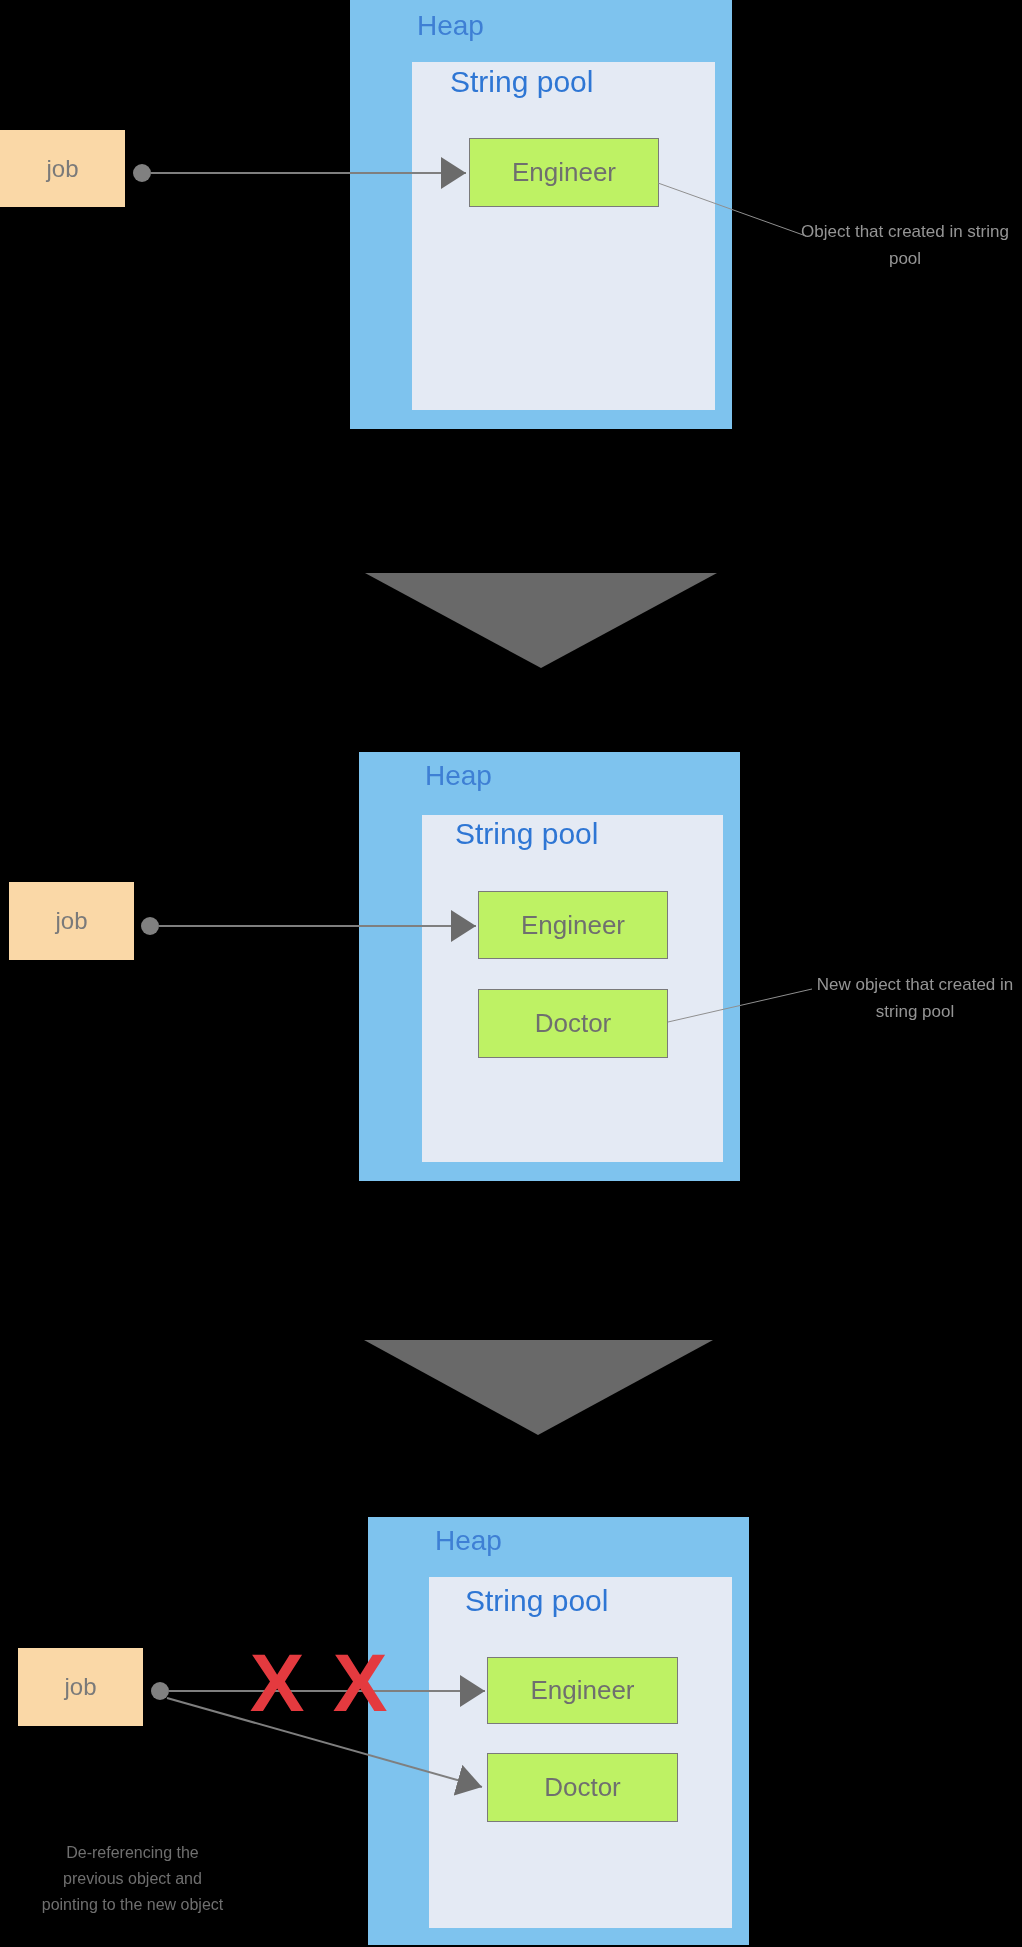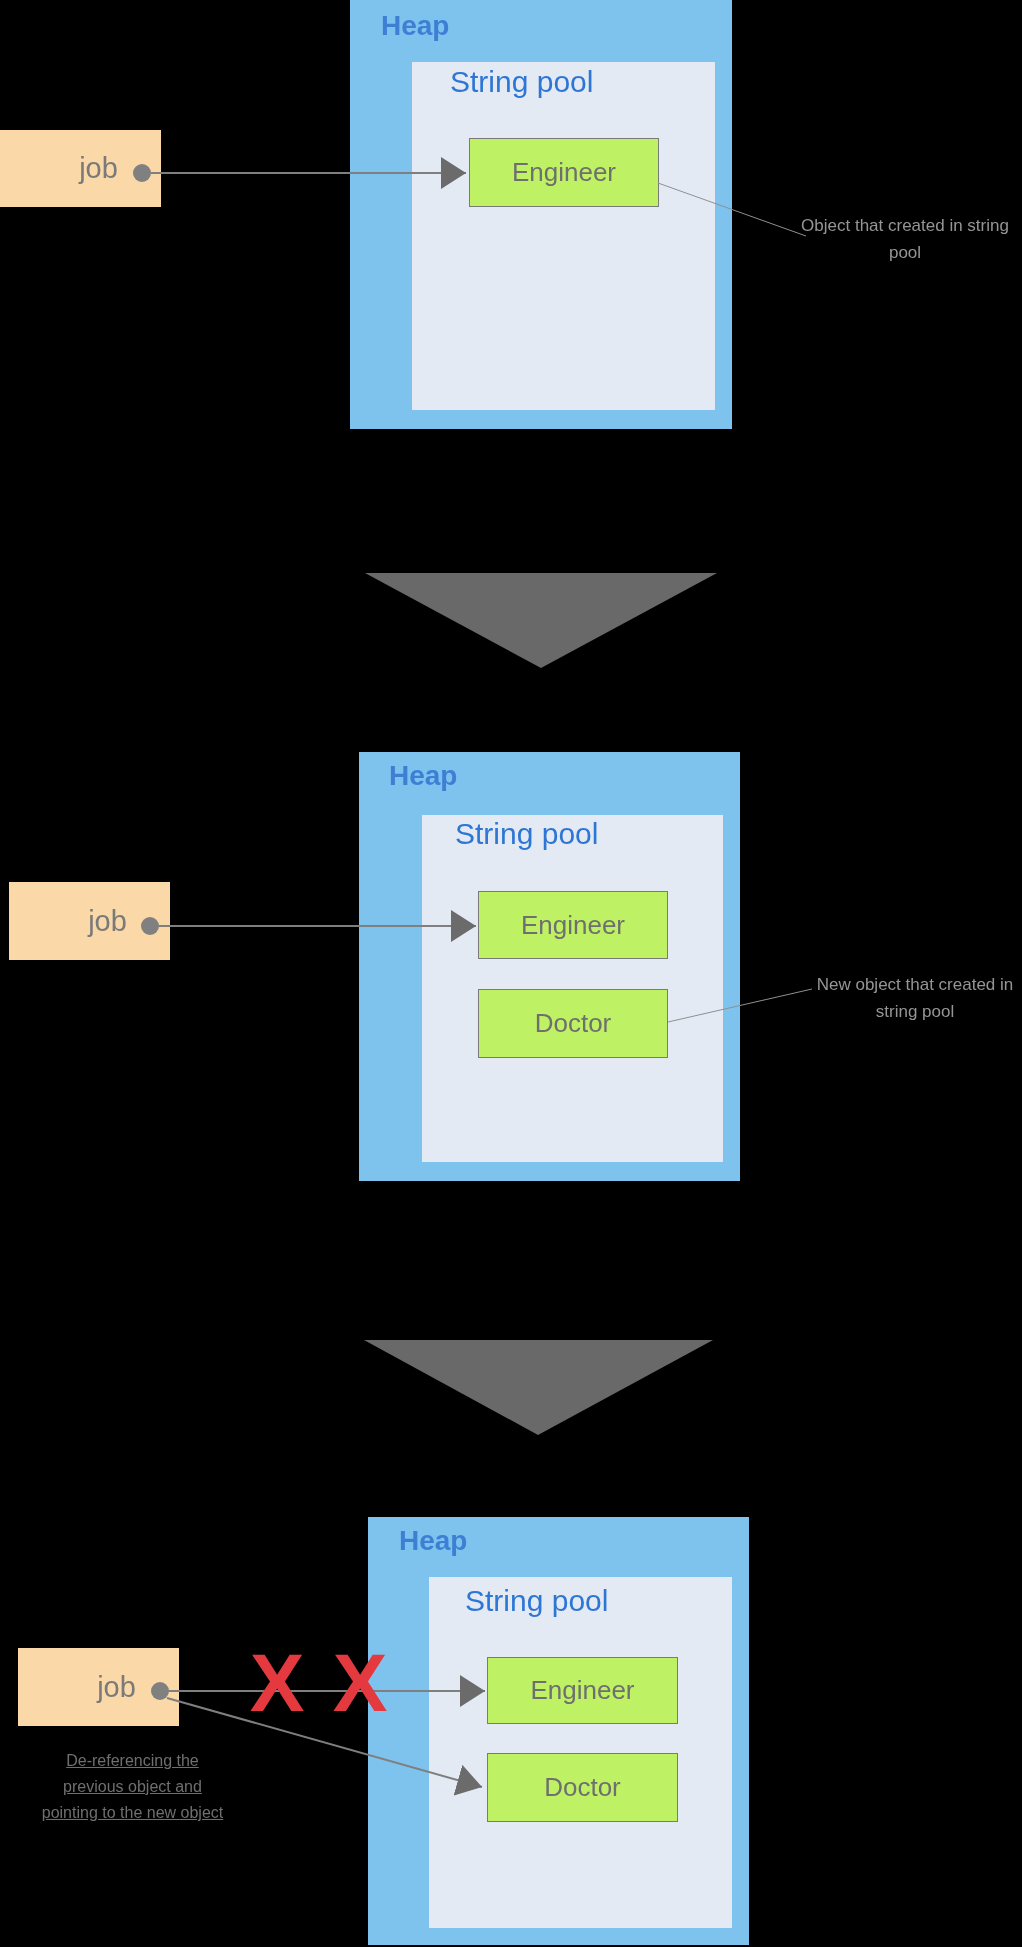--- a/index.html
+++ b/index.html
@@ -9,41 +9,40 @@
     height: 1947px;
     background: var(--background, #000);
     font-family: "Liberation Sans", sans-serif;
     overflow: hidden;
   }
   .abs { position: absolute; }
   .heap-box { background: var(--heap-fill, #7ec3ee); }
   .pool-box { background: var(--string-pool-fill, #e4eaf4); }
   .heap-label {
     color: var(--heap-label-color, #3e7fd4);
-    font-size: 28px; font-weight: bold; line-height: 30px; white-space: nowrap;
+    font-size: 28px; font-weight: normal; line-height: 30px; white-space: nowrap; margin-left: 36px;
   }
   .pool-label {
     color: var(--string-pool-label-color, #2e76d4);
     font-size: 30px; font-weight: normal; line-height: 32px; white-space: nowrap;
   }
   .obj-box {
     background: #bef264;
     border: 1.5px solid var(--object-border, #7a7a7a);
     box-sizing: border-box;
     display: flex; align-items: center; justify-content: center;
     color: var(--object-text, #6f6f6f);
     font-size: 26px;
     text-align: right;
   }
   .var-box {
     background: var(--variable-fill, #fad8a7);
     display: flex; align-items: center; justify-content: center;
     color: var(--variable-text, #7a7a7a);
-    font-size: 29px;
-    padding-left: 36px;
+    font-size: 24px;
   }
   .ann-text {
     color: var(--annotation-text, #959595);
     font-size: 17px; line-height: 27px; text-align: center;
   }
   .caption-text {
     color: var(--caption-text, #6f6f6f);
     font-size: 16px; line-height: 26px; text-align: center;
   }
   .cross {
@@ -54,41 +53,41 @@
   }
   svg.overlay { position: absolute; left: 0; top: 0; pointer-events: none; }
 
   
   #s1-heap        { left: 350px; top: 0px;    width: 382px; height: 429px; }
   #s1-pool        { left: 412px; top: 62px;   width: 303px; height: 348px; }
   #s1-heap-label  { left: 381px; top: 11px; }
   #s1-pool-label  { left: 450px; top: 66px; }
   #s1-engineer    { left: 469px; top: 138px;  width: 190px; height: 69px; }
   #s1-job         { left: 0px;   top: 130px;  width: 125px; height: 77px; }
-  #s1-ann         { left: 800px; top: 212px;  width: 210px; }
+  #s1-ann         { left: 800px; top: 218px;  width: 210px; }
 
   
   #s2-heap        { left: 359px; top: 752px;  width: 381px; height: 429px; }
   #s2-pool        { left: 422px; top: 815px;  width: 301px; height: 347px; }
   #s2-heap-label  { left: 389px; top: 761px; }
   #s2-pool-label  { left: 455px; top: 818px; }
   #s2-engineer    { left: 478px; top: 891px;  width: 190px; height: 68px; }
   #s2-doctor      { left: 478px; top: 989px;  width: 190px; height: 69px; }
   #s2-job         { left: 9px;   top: 882px;  width: 125px; height: 78px; }
   #s2-ann         { left: 810px; top: 971px;  width: 210px; }
 
   
   #s3-heap        { left: 368px; top: 1517px; width: 381px; height: 428px; }
   #s3-pool        { left: 429px; top: 1577px; width: 303px; height: 351px; }
   #s3-heap-label  { left: 399px; top: 1526px; }
   #s3-pool-label  { left: 465px; top: 1585px; }
   #s3-engineer    { left: 487px; top: 1657px; width: 191px; height: 67px; }
   #s3-doctor      { left: 487px; top: 1753px; width: 191px; height: 69px; }
   #s3-job         { left: 18px;  top: 1648px; width: 125px; height: 78px; }
-  #s3-caption     { left: 35px;  top: 1748px; width: 195px; text-decoration: underline; }
+  #s3-caption     { left: 35px;  top: 1840px; width: 195px; }
   #s3-x1          { left: 277px; top: 1686px; }
   #s3-x2          { left: 360px; top: 1686px; }
 </style>
 </head>
 <body>
 
 <div id="canvas">
 
   <div>
     <div class="abs heap-box" id="s1-heap"></div>

